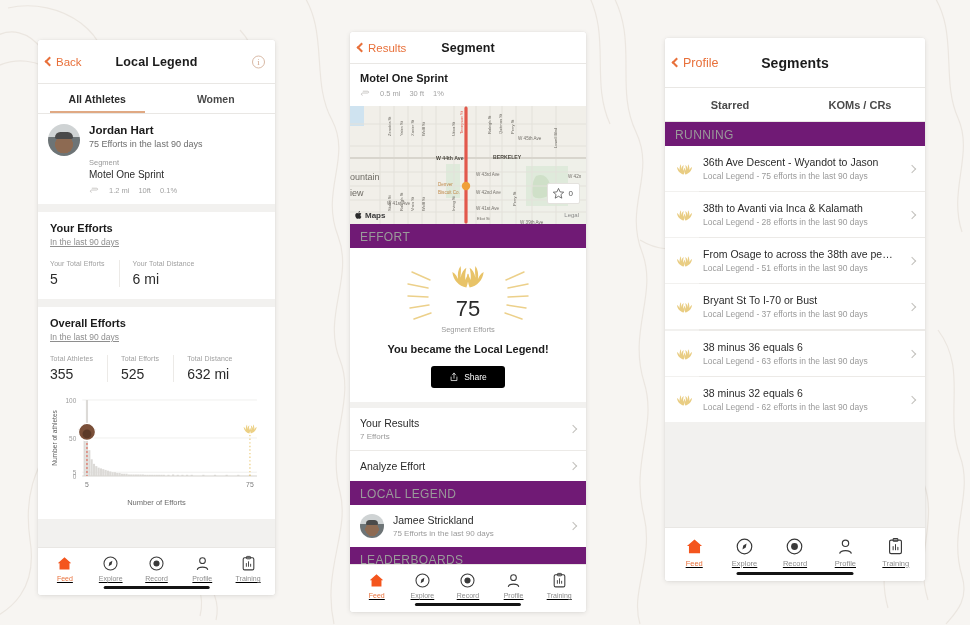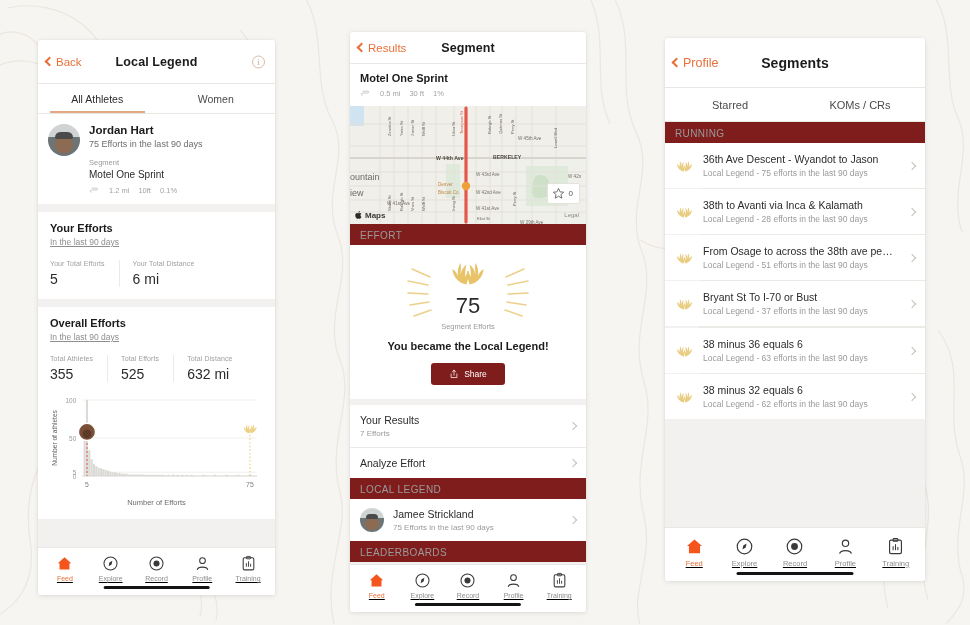--- a/index.html
+++ b/index.html
@@ -60,21 +60,21 @@
 
   
   .tabstrip {
     flex: 0 0 auto; display: flex; background: #fff;
     border-bottom: 1px solid #e9e7e4;
   }
   .tabstrip.t-1 { height: 30px; }
   .tabstrip.t-3 { height: 34px; }
   .tabitem {
     flex: 1; display: flex; align-items: center; justify-content: center;
-    position: relative; font-size: 10.5px; color: #4a4a4a; cursor: pointer;
+    position: relative; font-size: 10.5px; color: #4a4a4a; cursor: pointer; font-weight: bold;
   }
   .tabstrip.t-3 .tabitem { font-size: 11px; }
   .tabitem.active { color: #2b2b2b; }
   .tabitem.active::after {
     content: ""; position: absolute; left: 10%; right: 10%; bottom: 0;
     height: 2px; background: #e0a983;
   }
   .tabstrip.t-3 .tabitem.active::after { background: #e2622a; left: 4%; right: 4%; }
 
   
@@ -131,32 +131,32 @@
     position: absolute; right: 6px; bottom: 20px;
     display: flex; align-items: center; gap: 4px;
     background: #fff; padding: 3px 6px 3px 4px;
     border: 1px solid #e4e2de; border-radius: 2px;
   }
   .map-star .cnt { font-size: 8px; color: #555; }
   .map-legal { position: absolute; right: 7px; bottom: 6px; font-size: 6px; color: #8a8a8a; }
 
   
   .grouphdr {
-    background: #7f1d1d; padding: 6px 10px 4px 10px;
-    font-size: 10px; color: #9a9a9a; letter-spacing: .4px;
+    background: #701a75; padding: 6px 10px 4px 10px;
+    font-size: 12px; color: #9a9a9a; letter-spacing: .4px;
   }
 
   
   .trophy { background: #fff; padding: 14px 10px 14px 10px; text-align: center; position: relative; }
   .trophy .big { font-size: 22px; color: #2b2b2b; margin-top: 2px; }
   .trophy .cap { font-size: 7.5px; color: #9a9a9a; margin-top: 3px; }
   .trophy .msg { font-size: 11px; font-weight: bold; color: #1b1b1b; margin-top: 9px; }
   .share-btn {
     display: inline-flex; align-items: center; justify-content: center; gap: 5px;
-    margin-top: 11px; background: #7f1d1d; color: #fff;
+    margin-top: 11px; background: #000000; color: #fff;
     font-size: 8.5px; padding: 6px 18px; border-radius: 3px; cursor: pointer;
   }
 
   
   .lrow {
     display: flex; align-items: center; gap: 9px;
     padding: 9px 10px; background: #fff; cursor: pointer;
   }
   .lrow .txt { flex: 1 1 auto; min-width: 0; }
   .lrow .t { font-size: 10.5px; color: #2b2b2b; white-space: nowrap; overflow: hidden; text-overflow: ellipsis; }

